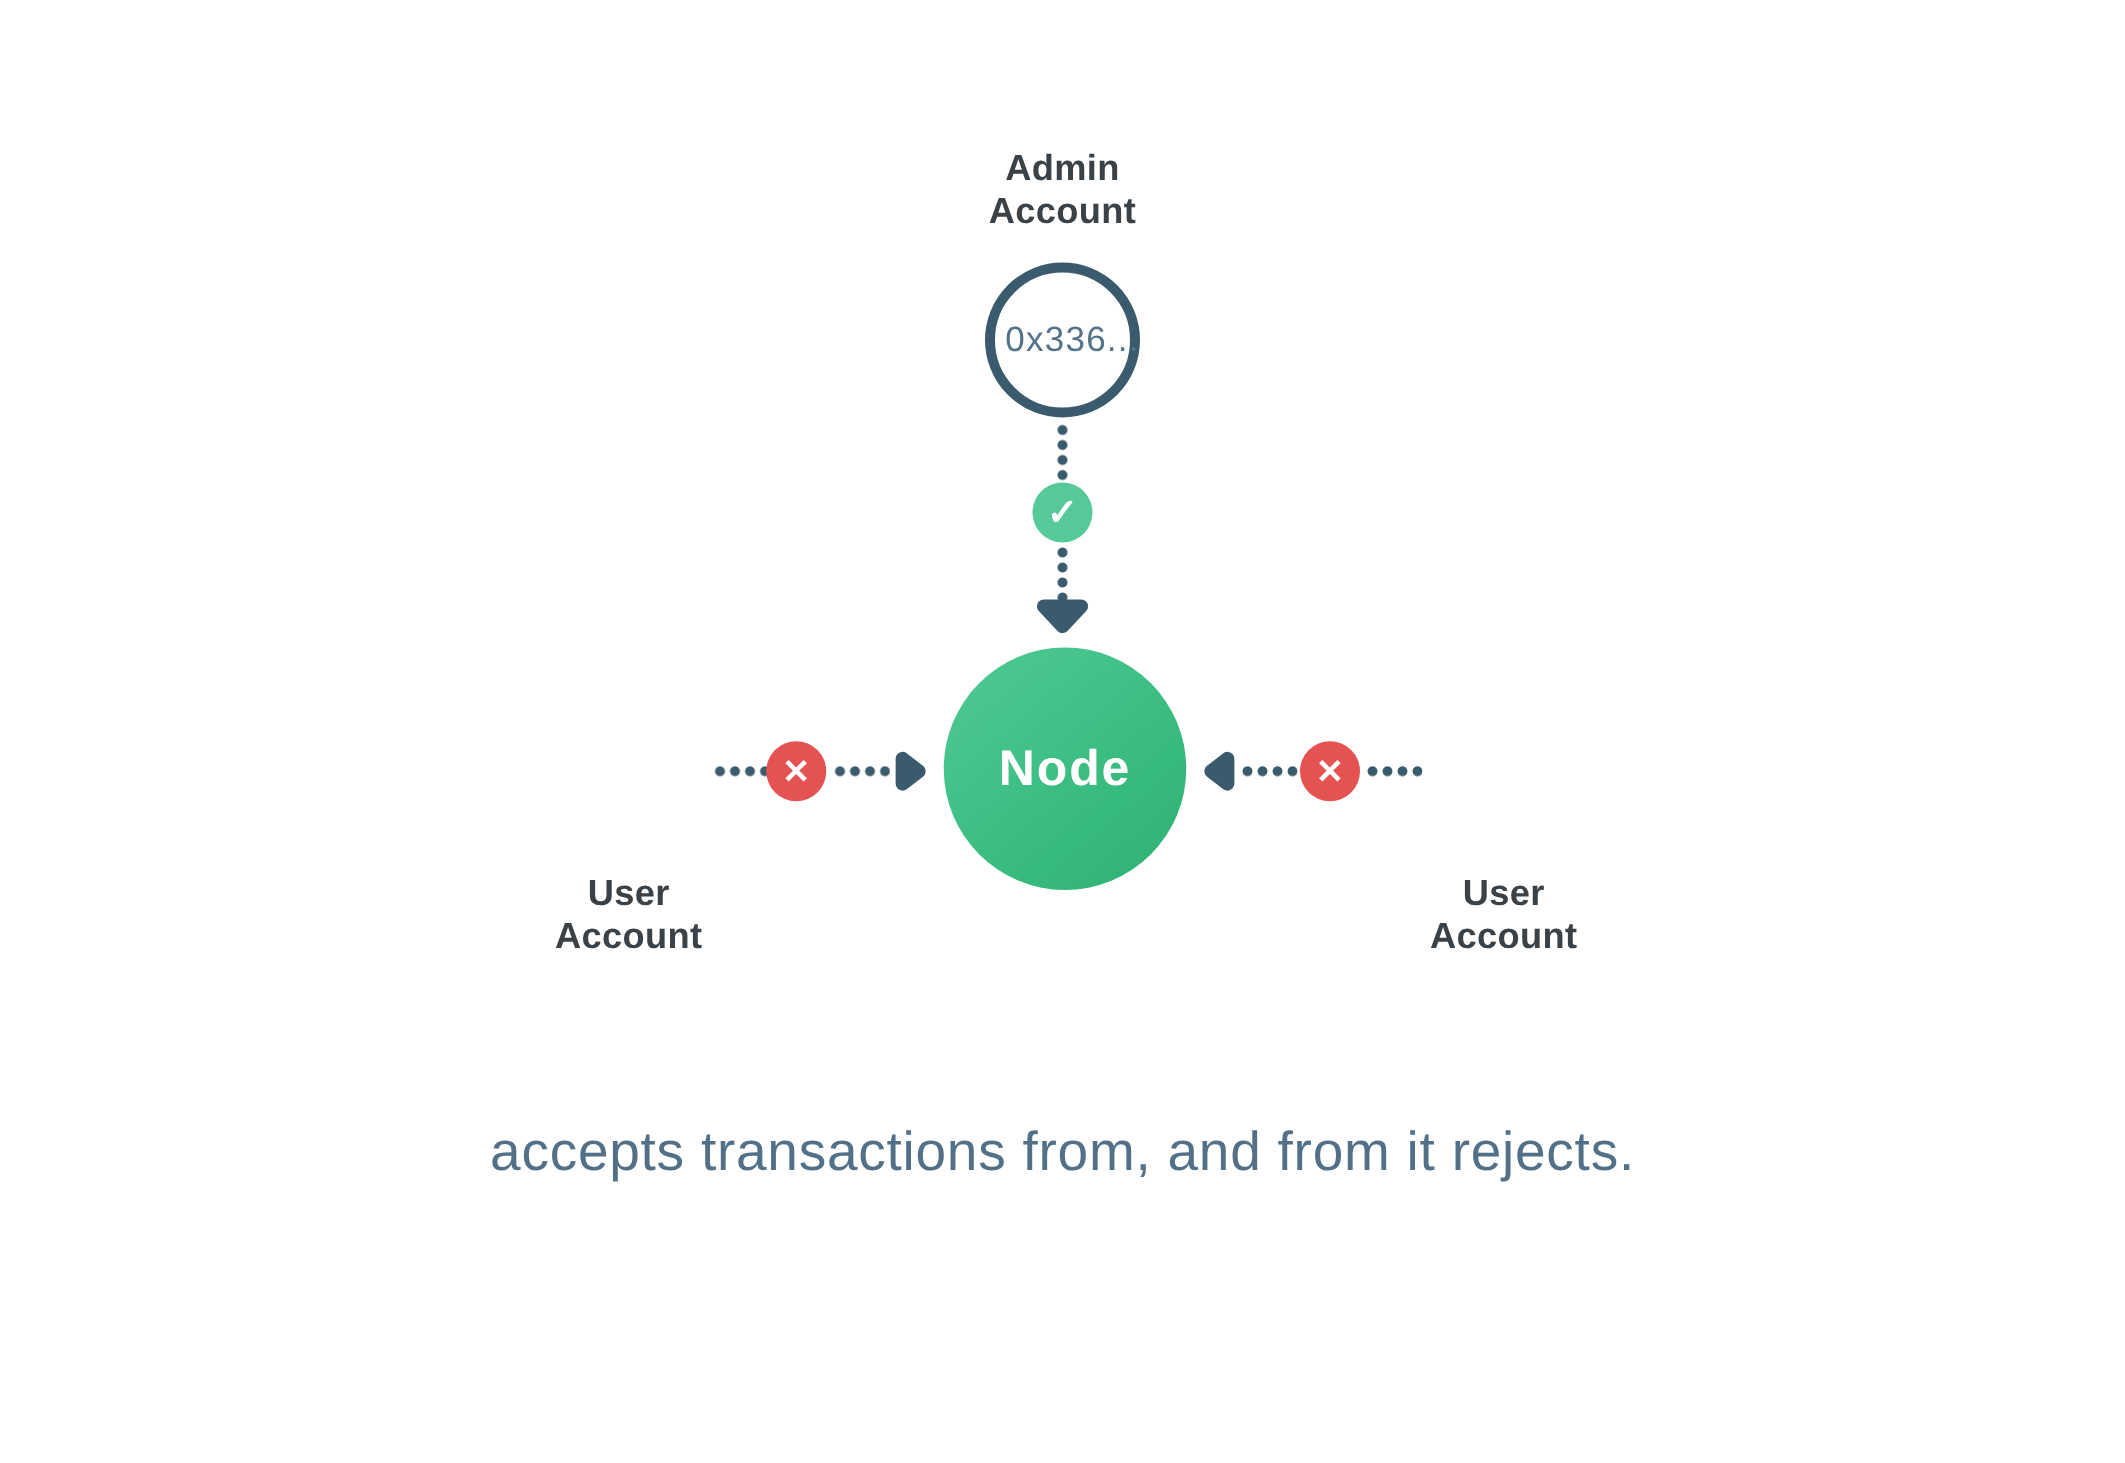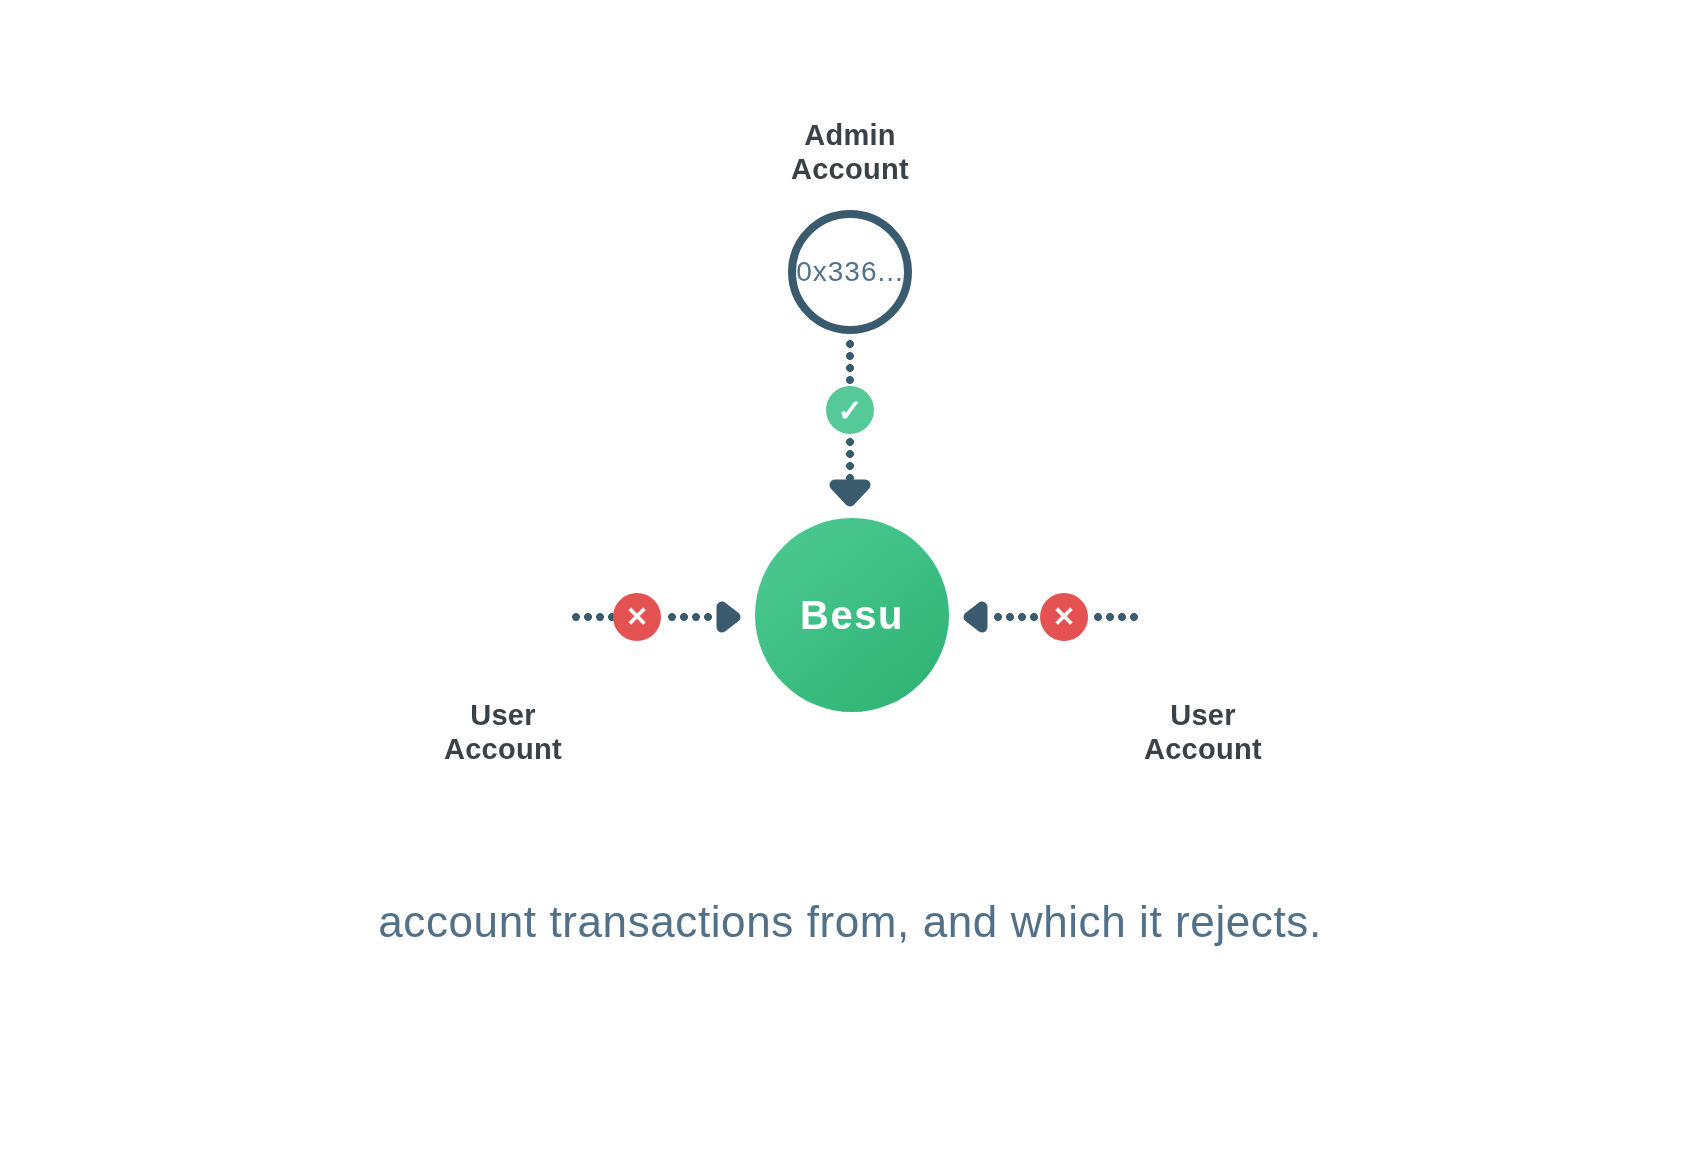--- a/index.html
+++ b/index.html
@@ -32,20 +32,21 @@
 
   
   .account-circle{
     position:absolute;width:124px;height:124px;border-radius:50%;
     border:8px solid var(--slate);background:var(--bg);
     display:flex;align-items:center;justify-content:center;
   }
   .address{
     font-size:28px;color:var(--address);letter-spacing:1px;
     white-space:nowrap;
+    padding-left:16px;
   }
 
   
   .node-circle{
     position:absolute;left:755px;top:518px;width:194px;height:194px;border-radius:50%;
     background:linear-gradient(140deg,var(--green-grad-1) 0%,#3cbe83 52%,var(--green-grad-2) 100%);
     display:flex;align-items:center;justify-content:center;
   }
   .node-label{
     font-size:40px;font-weight:700;color:#ffffff;letter-spacing:1.5px;
@@ -103,21 +104,21 @@
 
   <div class="vdots" style="left:845px;top:436px;height:48px;"></div>
 
   <div class="arrow" style="left:828px;top:478px;">
     <svg width="44" height="30" viewBox="0 0 44 30" aria-hidden="true">
       <path d="M7 7 L37 7 L22 23 Z" fill="currentColor" stroke="currentColor" stroke-width="11" stroke-linejoin="round"></path>
     </svg>
   </div>
 
   <div class="node-circle">
-    <span class="node-label">Besu</span>
+    <span class="node-label">Node</span>
   </div>
 
 
   <div class="entity-label" style="left:378px;top:698px;">
     <div>User</div>
     <div>Account</div>
   </div>
 
   <div class="hdots" style="left:570px;top:612px;width:46px;"></div>
 
@@ -147,16 +148,16 @@
 
   <div class="hdots" style="left:1092px;top:612px;width:46px;"></div>
 
 
   <div class="entity-label" style="left:1078px;top:698px;">
     <div>User</div>
     <div>Account</div>
   </div>
 
   <div class="caption">
-    <div>account transactions from, and which it rejects.</div>
+    <div>accepts transactions from, and from it rejects.</div>
   </div>
 
 </div>
 
 </body></html>

